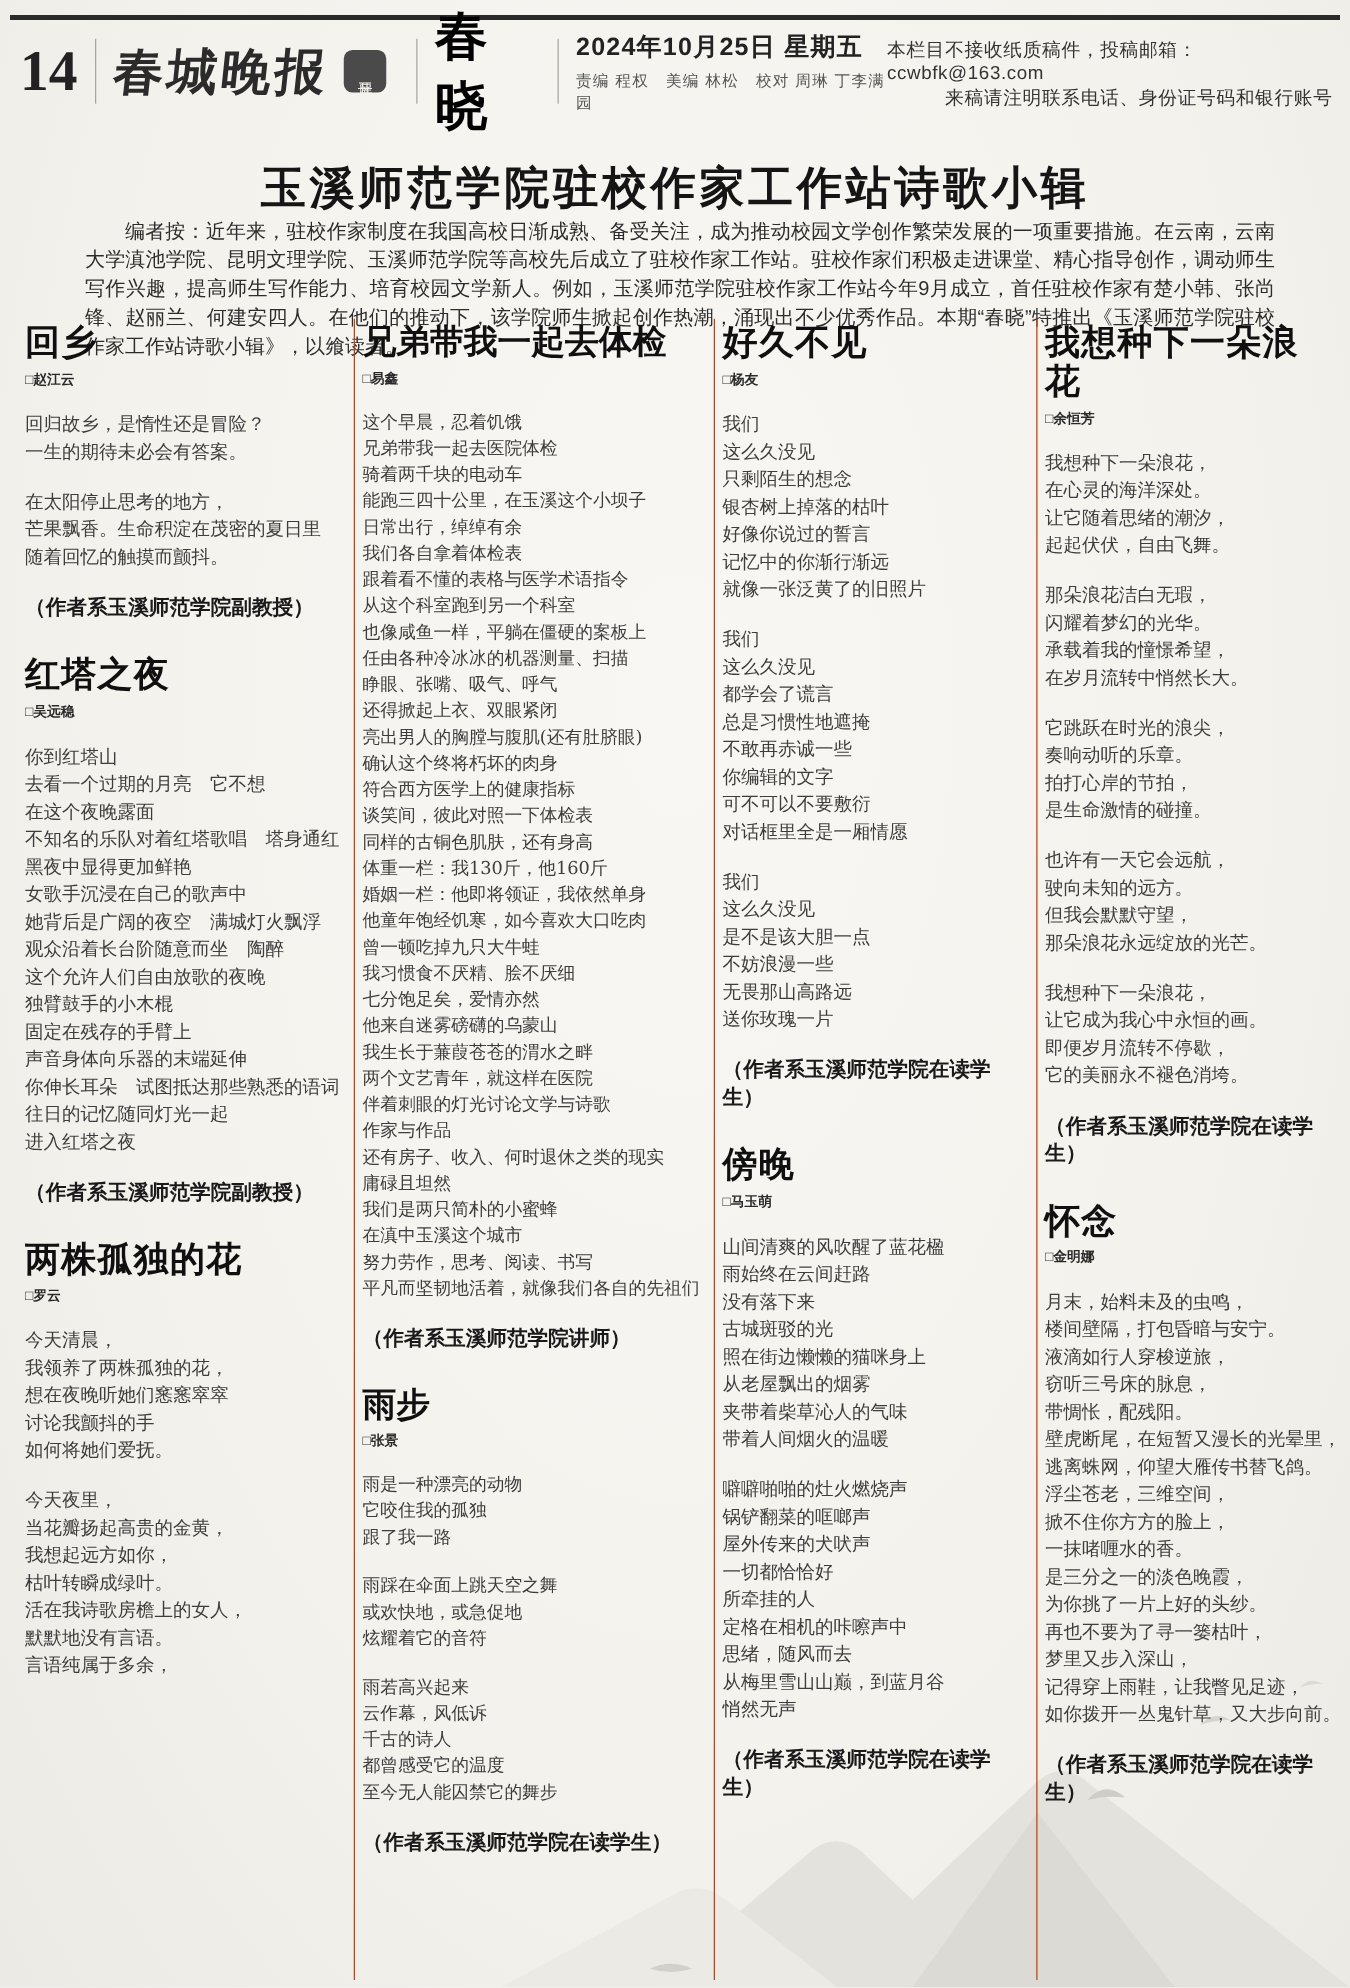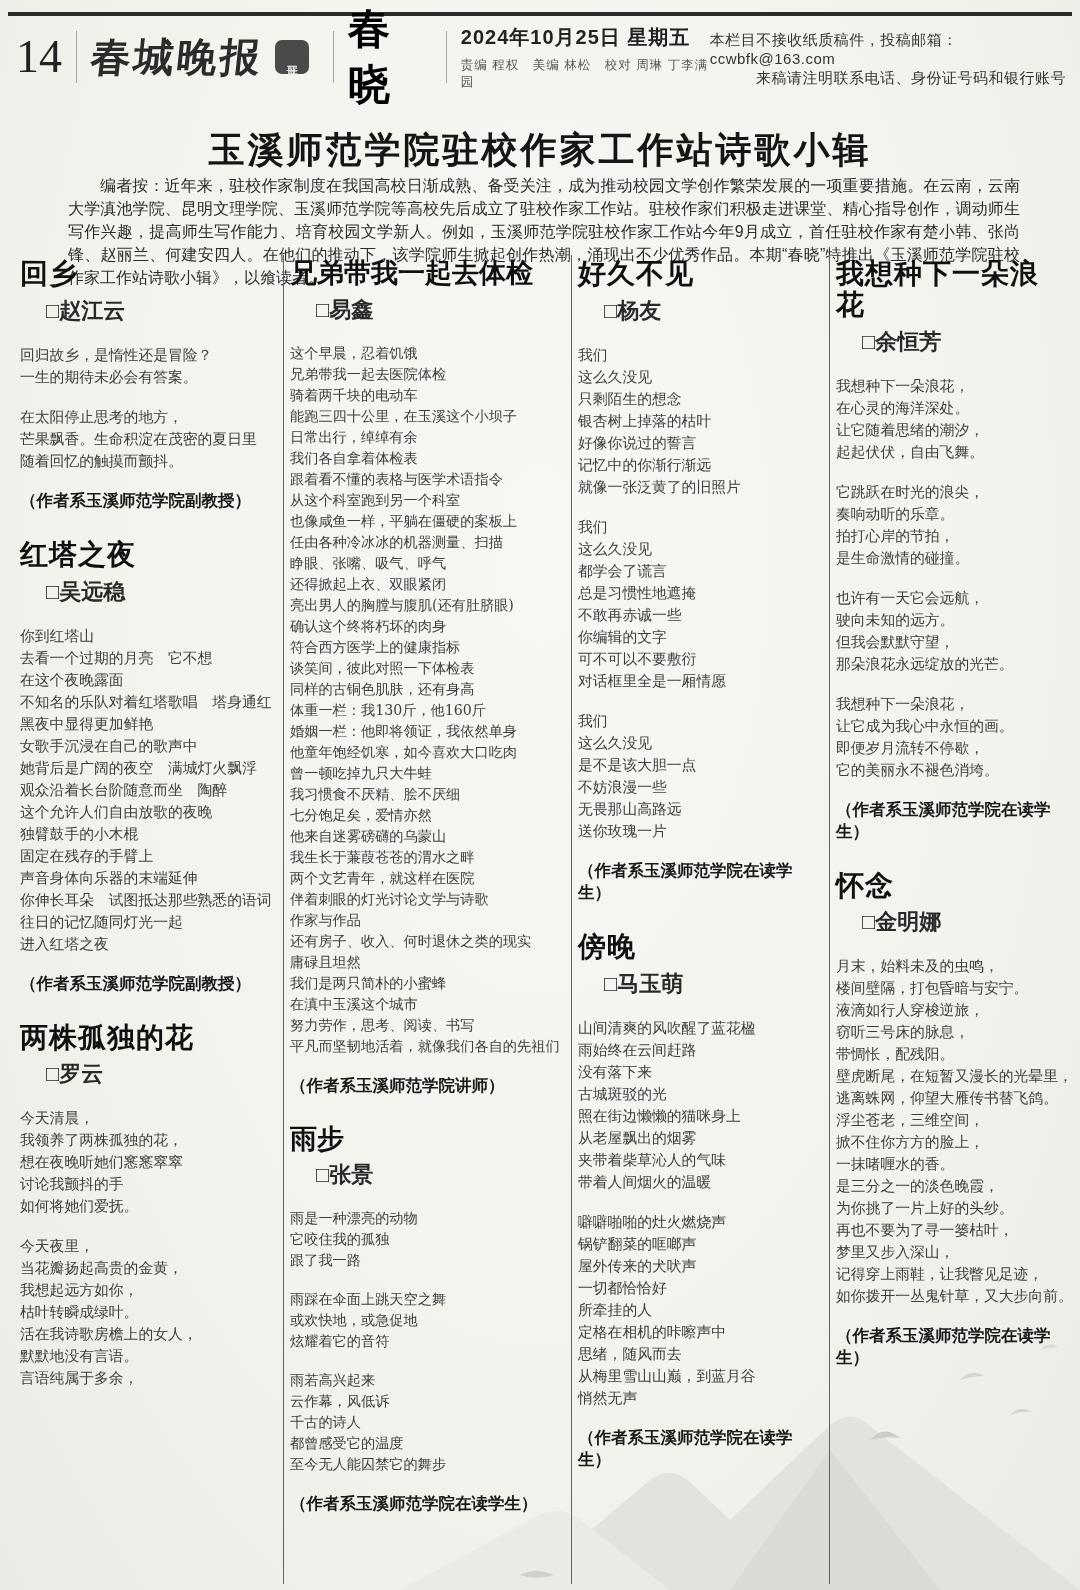--- a/index.html
+++ b/index.html
@@ -4,21 +4,21 @@
 <style>
   html,body{margin:0;padding:0;}
   body{
     width:1080px;height:1590px;position:relative;overflow:hidden;
     background:#f5f4f0;
     background-image:radial-gradient(ellipse at 50% 35%, #f8f7f3 0%, #f3f2ed 60%, #eceae5 100%);
     font-family:"Liberation Sans", sans-serif;color:#1f1f1f;
   }
   .top-rule{position:absolute;left:8px;right:8px;top:12px;height:4px;background:#2a2a2a;}
   .masthead{position:absolute;left:16px;right:14px;top:26px;height:62px;display:flex;align-items:center;}
-  .page-number{font-family:"Liberation Serif", serif;font-weight:normal;font-size:46px;color:#222;line-height:1;}
+  .page-number{font-family:"Liberation Serif", serif;font-weight:bold;font-size:46px;color:#222;line-height:1;}
   .vdiv{width:1px;background:#a9a7a1;height:52px;margin:0 14px;}
   .paper-logo{font-family:"DejaVu Serif", serif;font-weight:bold;font-size:40px;color:#2b2b2b;
     transform:skewX(-6deg);letter-spacing:3px;white-space:nowrap;}
   .kaiping{width:34px;height:34px;background:#4a4a4a;border-radius:7px;color:#f4f3ef;
     display:flex;align-items:center;justify-content:center;margin:0 10px 0 12px;
     writing-mode:vertical-rl;font-size:12px;letter-spacing:1px;line-height:1;}
   .section-title{font-family:"Liberation Serif", serif;font-weight:bold;font-size:42px;color:#000000;letter-spacing:2px;}
   .date-block{display:flex;flex-direction:column;justify-content:center;gap:6px;}
   .issue-date{font-size:20px;font-weight:bold;color:#222;letter-spacing:1px;}
   .editor-credits{font-size:12.5px;color:#555;letter-spacing:1px;}
@@ -32,21 +32,21 @@
   .columns{position:absolute;top:255px;left:14px;right:8px;bottom:6px;display:flex;z-index:2;}
   .col{box-sizing:border-box;border-right:1px solid #c2410c;padding:4px 14px 0 6px;}
   .col:nth-child(1){width:270px;}
   .col:nth-child(2){width:288px;}
   .col:nth-child(3){width:258px;}
   .col:nth-child(4){width:242px;border-right:none;}
   .poem{margin-bottom:28px;}
   .poem-title{margin:0 0 6px 0;font-family:"Liberation Sans", sans-serif;font-weight:900;
     font-size:28px;color:#101010;letter-spacing:1px;line-height:1.1;}
   .col:nth-child(2) .poem-title{font-size:27px;letter-spacing:0;}
-  .poem-author{font-size:22px;font-weight:600;color:#2a2a2a;margin-bottom:18px;margin-left:26px;}
+  .poem-author{font-size:11px;font-weight:600;color:#2a2a2a;margin-bottom:18px;}
   .stanza{margin-bottom:18px;}
   .stanza:last-of-type{margin-bottom:2px;}
   .poem-line{font-family:"DejaVu Serif", serif;font-size:14.8px;line-height:22px;color:#3d3d3d;white-space:nowrap;}
   .col:nth-child(2) .poem-line{line-height:21px;font-size:14.2px;}
   .attribution{font-size:16.5px;font-weight:bold;color:#1a1a1a;margin-top:4px;}
   .mountain{position:absolute;right:0;bottom:0;z-index:1;}
 </style>
 </head>
 <body>
 
@@ -274,20 +274,26 @@
       <article class="poem">
         <h2 class="poem-title">我想种下一朵浪花</h2>
         <div class="poem-author">□余恒芳</div>
         <div class="stanza">
           <div class="poem-line">我想种下一朵浪花，</div>
           <div class="poem-line">在心灵的海洋深处。</div>
           <div class="poem-line">让它随着思绪的潮汐，</div>
           <div class="poem-line">起起伏伏，自由飞舞。</div>
         </div>
         <div class="stanza">
+          <div class="poem-line">那朵浪花洁白无瑕，</div>
+          <div class="poem-line">闪耀着梦幻的光华。</div>
+          <div class="poem-line">承载着我的憧憬希望，</div>
+          <div class="poem-line">在岁月流转中悄然长大。</div>
+        </div>
+        <div class="stanza">
           <div class="poem-line">它跳跃在时光的浪尖，</div>
           <div class="poem-line">奏响动听的乐章。</div>
           <div class="poem-line">拍打心岸的节拍，</div>
           <div class="poem-line">是生命激情的碰撞。</div>
         </div>
         <div class="stanza">
           <div class="poem-line">也许有一天它会远航，</div>
           <div class="poem-line">驶向未知的远方。</div>
           <div class="poem-line">但我会默默守望，</div>
           <div class="poem-line">那朵浪花永远绽放的光芒。</div>

